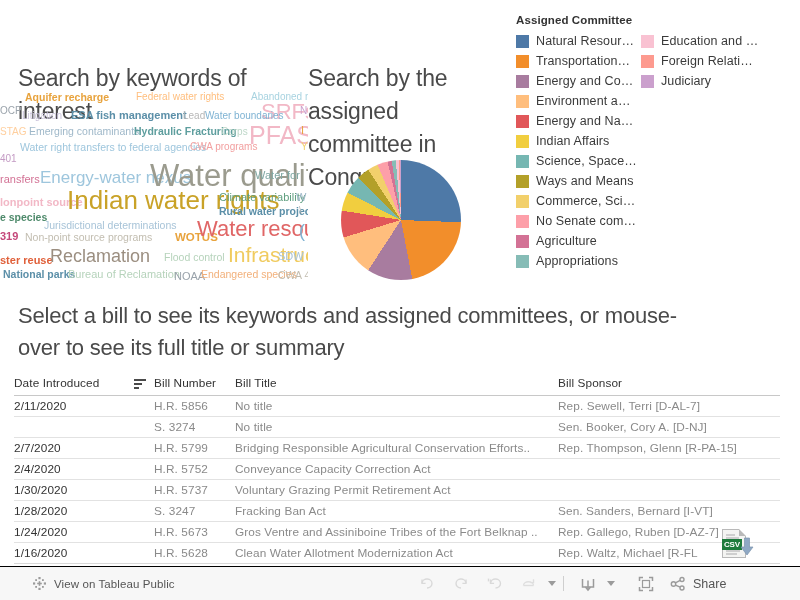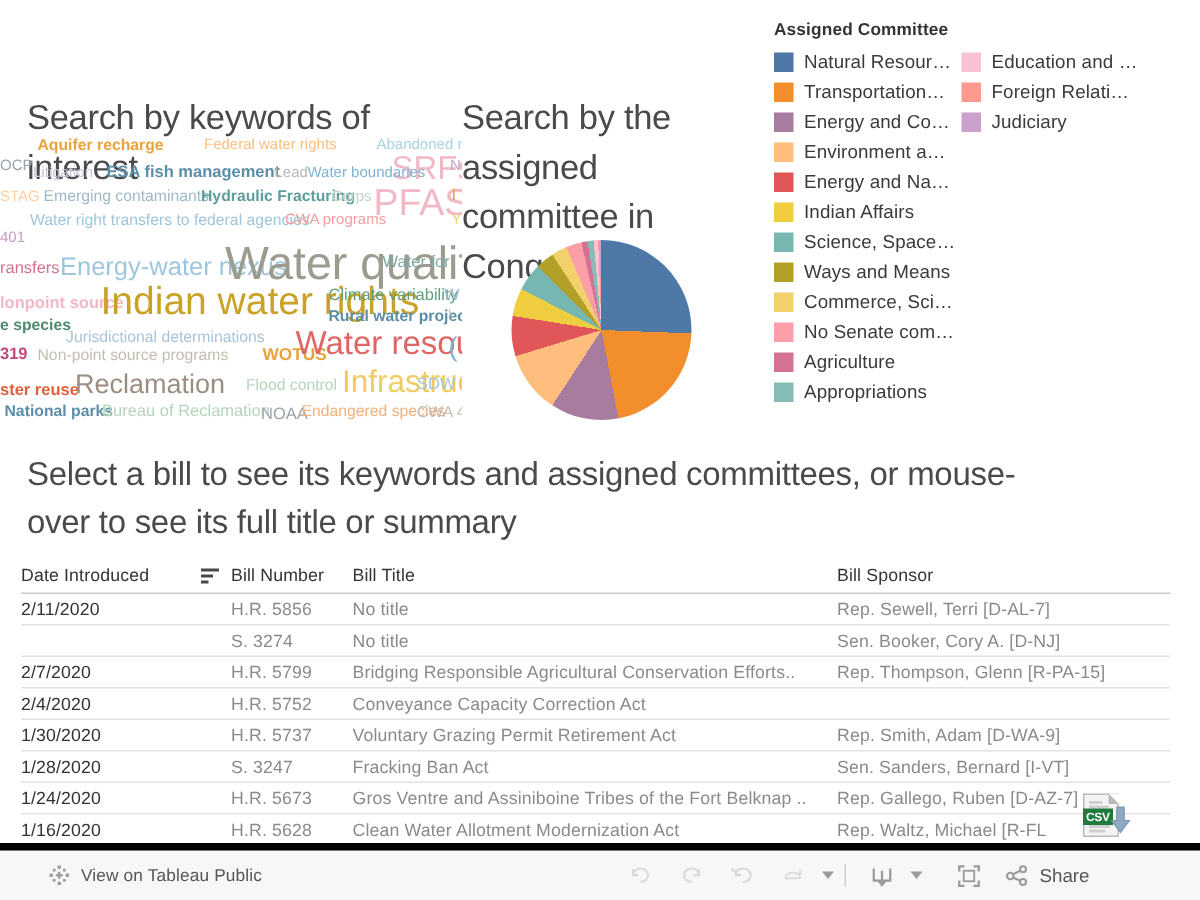--- a/index.html
+++ b/index.html
@@ -213,21 +213,21 @@
     left: 18px; top: 8px;
     width: 14px; height: 20px;
   }
 
   
   #bottombar {
     position: absolute;
     left: 0; bottom: 0;
     width: 800px; height: 33px;
     background: #f7f7f7;
-    border-top: 5px solid #000000;
+    border-top: 1px solid #000000;
     display: flex;
     align-items: center;
   }
   #tab-public {
     display: flex;
     align-items: center;
     margin-left: 32px;
     cursor: pointer;
   }
   #tab-public-label {
@@ -444,21 +444,20 @@
         </div>
         <div class="trow">
           <div class="td td-date">2/4/2020</div>
           <div class="td td-num">H.R. 5752</div>
           <div class="td td-title">Conveyance Capacity Correction Act</div>
         </div>
         <div class="trow">
           <div class="td td-date">1/30/2020</div>
           <div class="td td-num">H.R. 5737</div>
           <div class="td td-title">Voluntary Grazing Permit Retirement Act</div>
-          <div class="td td-spon">Rep. Smith, Adam [D-WA-9]</div>
         </div>
         <div class="trow">
           <div class="td td-date">1/28/2020</div>
           <div class="td td-num">S. 3247</div>
           <div class="td td-title">Fracking Ban Act</div>
           <div class="td td-spon">Sen. Sanders, Bernard [I-VT]</div>
         </div>
         <div class="trow">
           <div class="td td-date">1/24/2020</div>
           <div class="td td-num">H.R. 5673</div>

